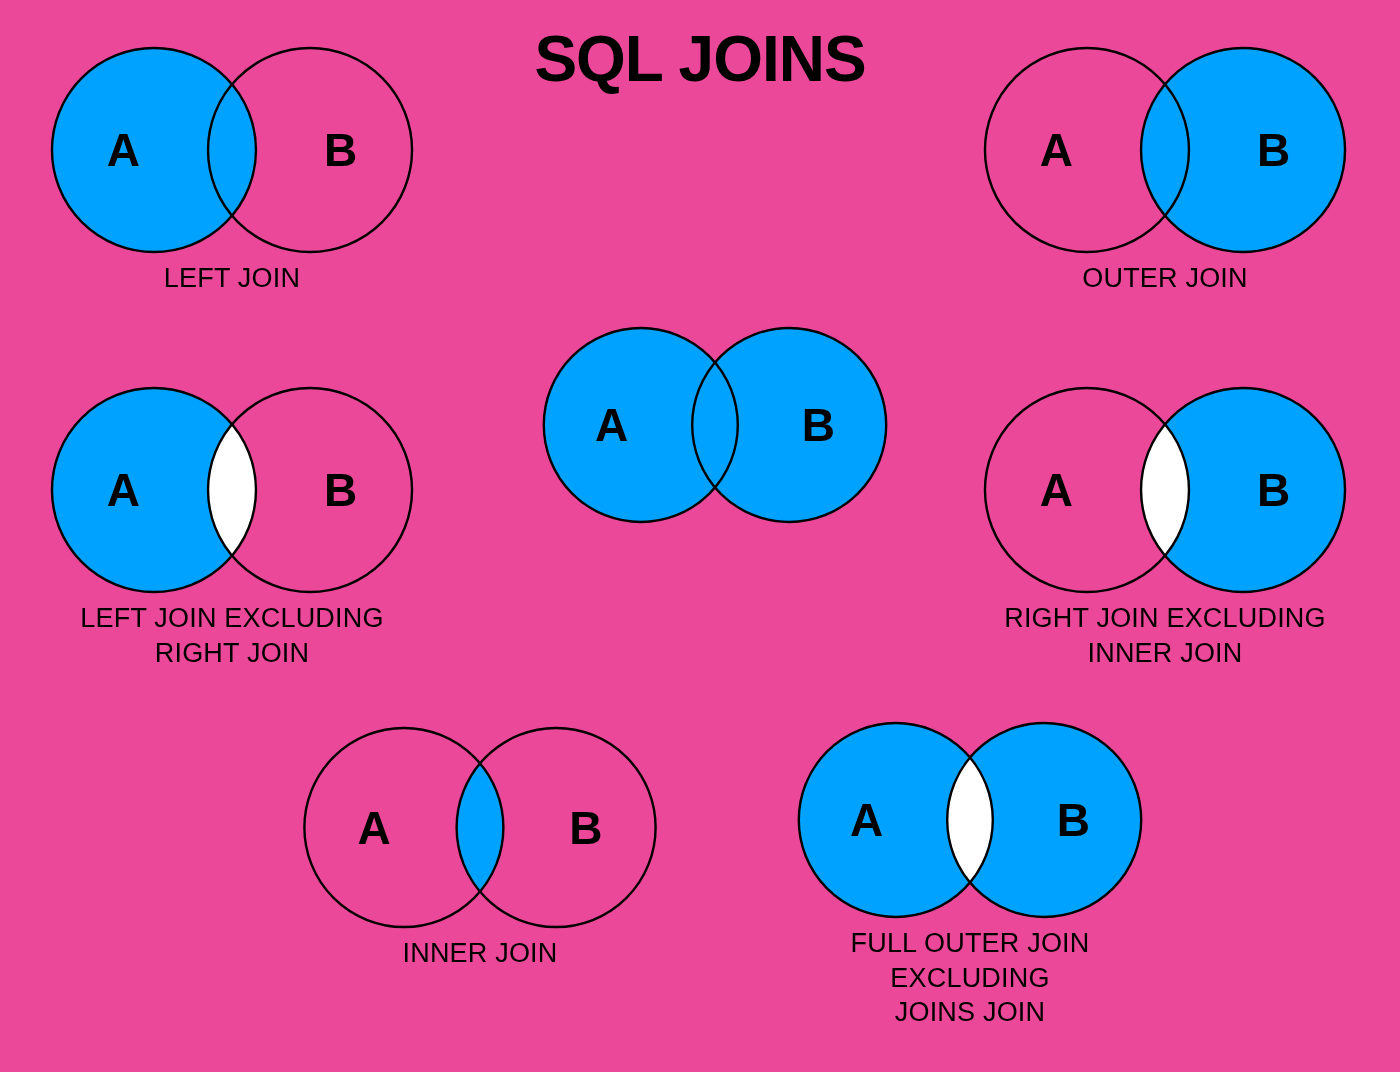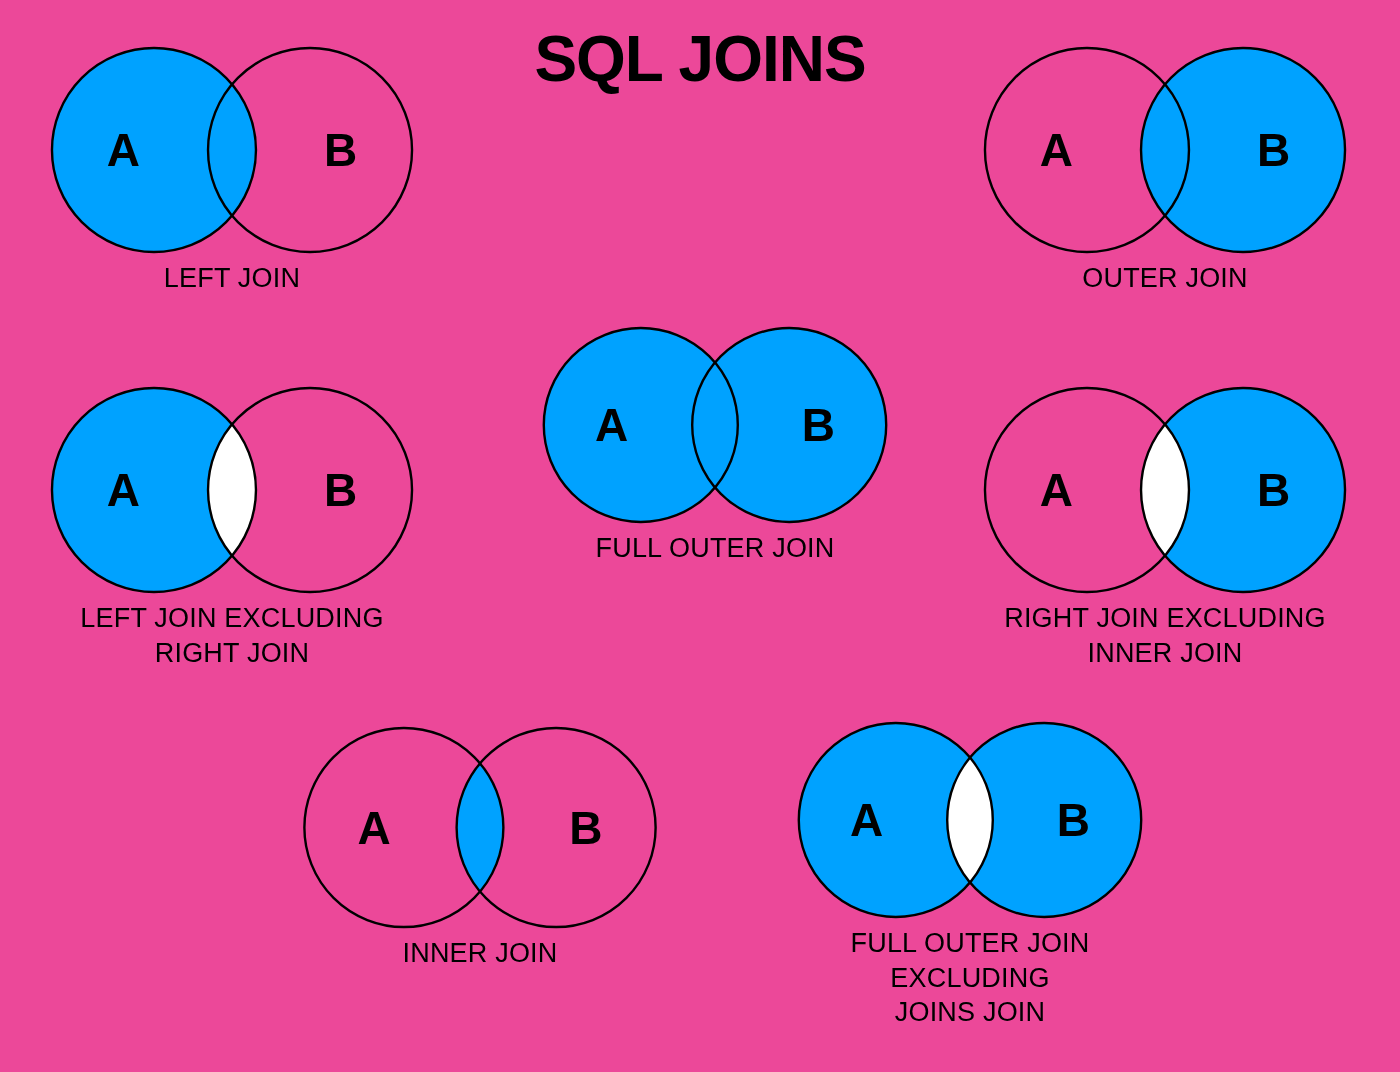--- a/index.html
+++ b/index.html
@@ -137,21 +137,20 @@
           <circle cx="100.795" cy="100" r="97" fill="#00A2FF"></circle>
           <circle cx="249.20499999999998" cy="100" r="97" fill="#00A2FF"></circle>
           <g clip-path="url(#clipA-3)">
             <circle cx="249.20499999999998" cy="100" r="97" clip-path="url(#clipB-3)" fill="#00A2FF"></circle>
           </g>
           <circle cx="100.795" cy="100" r="97" fill="none" stroke="#000000" stroke-width="2.4"></circle>
           <circle cx="249.20499999999998" cy="100" r="97" fill="none" stroke="#000000" stroke-width="2.4"></circle>
           <text x="71.69500000000001" y="116" text-anchor="middle" class="set-letter">A</text>
           <text x="278.305" y="116" text-anchor="middle" class="set-letter">B</text>
         </svg>
-        <div class="venn-caption">FULL OUTER JOIN</div>
       </div>
       <div class="venn-block" style="left: 975px; top: 385px; width: 380px;">
         <svg class="venn-svg" width="380" height="210" viewBox="0 0 380 210">
           <defs>
             <clipPath id="clipA-4">
               <circle cx="111.97" cy="105" r="102"></circle>
             </clipPath>
             <clipPath id="clipB-4">
               <circle cx="268.03" cy="105" r="102"></circle>
             </clipPath>

